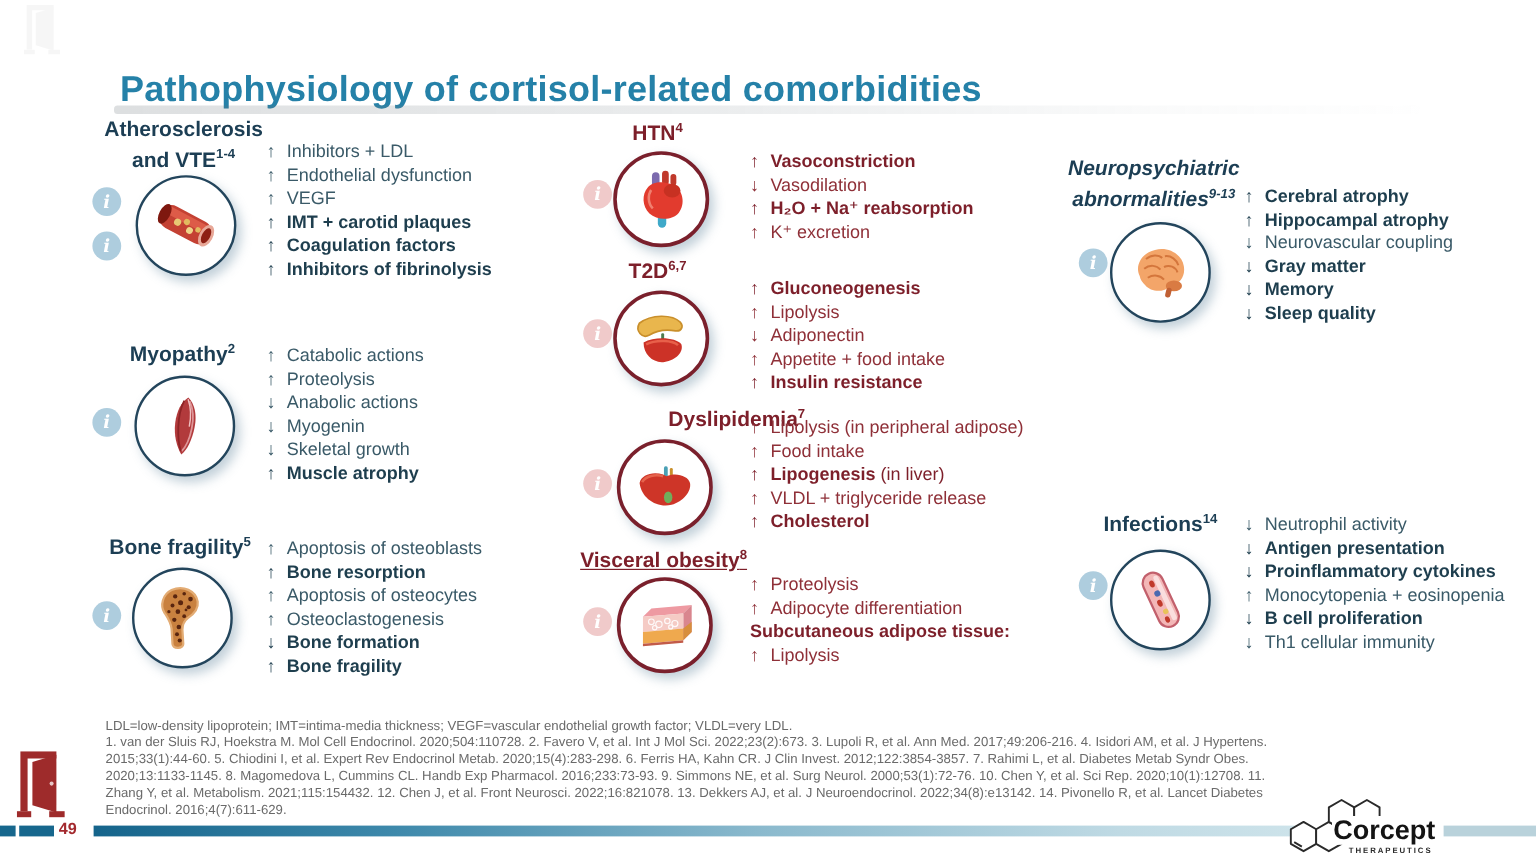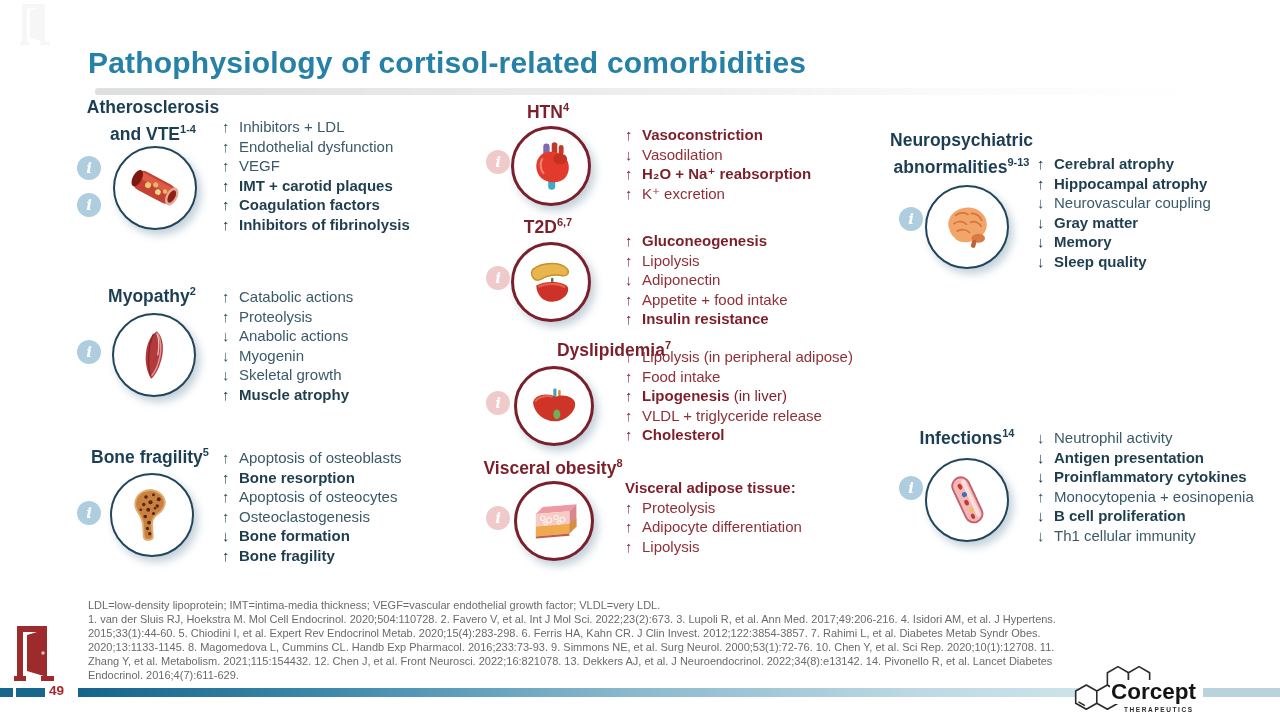--- a/index.html
+++ b/index.html
@@ -1,18 +1,18 @@
 <!DOCTYPE html>
 <html style="--title: #2581A8; --teal-heading: #1C3E54; --teal-text: #3A5A68; --teal-text-bold: #1E3E4E; --maroon-heading: #7D1F2A; --maroon-text: #8F3038; --info-blue: #AECDDE; --info-pink: #F0CACA; --circle-border-teal: #23455C; --circle-border-maroon: #7A202C; --bar-dark: #17678D; --page-number: #A3292E; --door-red: #9E2B2B; --footnote: #6A6A6A;"><head>
 <meta charset="utf-8">
 <style>
   html,body{margin:0;padding:0;background:#fff;}
   .slide{position:relative;width:1280px;height:720px;background:#ffffff;overflow:hidden;
          font-family:"Liberation Sans","DejaVu Sans",sans-serif;}
-  .title{position:absolute;left:88px;top:46px;margin:0;font-size:30px;font-weight:700;
+  .title{position:absolute;left:88px;top:46px;margin:12px;font-size:30px;font-weight:700;
          color:var(--title,#2581A8);letter-spacing:.2px;}
   .title-shadow{position:absolute;left:95px;top:88px;width:1088px;height:7px;border-radius:3px;
          background:linear-gradient(90deg,rgba(100,110,116,.22),rgba(140,150,156,.18) 45%,rgba(190,198,202,.08) 80%,rgba(220,225,228,.02));
          filter:blur(.6px);}
   .section{display:contents;}
   .heading{position:absolute;font-size:17.5px;font-weight:700;line-height:22px;text-align:center;}
   .heading sup{font-size:11px;font-weight:700;}
   .teal .heading{color:var(--teal-heading,#1C3E54);}
   .maroon .heading{color:var(--maroon-heading,#7D1F2A);}
   .circle{position:absolute;border-radius:50%;background:#fff;display:flex;align-items:center;justify-content:center;
@@ -276,57 +276,57 @@
             <span class="suffix"> (in liver)</span>
           </div>
           <div class="item">
             <span class="arrow">↑</span>
             <span>VLDL + triglyceride release</span>
           </div>
           <div class="item bold">
             <span class="arrow">↑</span>
             <span>Cholesterol</span>
           </div>
-        </div></div><div class="section maroon"><div class="heading" style="left: 433px; top: 452px; width: 240px;"><span>Visceral obesity</span><sup>8</sup></div><div class="circle" style="left: 514px; top: 481px; width: 74px; height: 74px;">
+        </div></div><div class="section maroon"><div class="heading" style="left: 433px; top: 452px; width: 240px; text-decoration: underline;"><span>Visceral obesity</span><sup>8</sup></div><div class="circle" style="left: 514px; top: 481px; width: 74px; height: 74px;">
           <span class="icw">
             <svg viewBox="0 0 80 80" width="56" height="56">
               <polygon points="14,30 24,20 72,16 62,26" fill="#EE9AA2"></polygon>
               <polygon points="62,26 72,16 72,48 62,58" fill="#D9868E"></polygon>
               <polygon points="14,30 62,26 62,44 14,48" fill="#F5CBC5"></polygon>
               <polygon points="14,48 62,44 62,58 14,62" fill="#EFA94E"></polygon>
               <polygon points="62,44 72,36 72,48 62,58" fill="#D78E3C"></polygon>
               <g stroke="#fff" stroke-width="1.4" fill="none" opacity=".9">
                 <circle cx="24" cy="36" r="3.4"></circle>
                 <circle cx="33" cy="39" r="3.8"></circle>
                 <circle cx="43" cy="35" r="3.2"></circle>
                 <circle cx="52" cy="38" r="3.6"></circle>
                 <circle cx="28" cy="43" r="2.6"></circle>
                 <circle cx="47" cy="42" r="2.4"></circle>
               </g>
               <polygon points="14,62 62,58 62,61 14,65" fill="#C25B49"></polygon>
             </svg>
           </span>
         </div><div class="info" style="left: 486px; top: 506px;">i</div><div class="list" style="left: 625px; top: 478px;">
+          <div class="item">
+            <span class="arrow">↑</span>
+            <span>Proteolysis</span>
+          </div>
+          <div class="item">
+            <span class="arrow">↑</span>
+            <span>Adipocyte differentiation</span>
+          </div>
           <div class="item bold">
             <span class="arrow none"></span>
-            <span>Visceral adipose tissue:</span>
-          </div>
-          <div class="item">
-            <span class="arrow">↑</span>
-            <span>Proteolysis</span>
-          </div>
-          <div class="item">
-            <span class="arrow">↑</span>
-            <span>Adipocyte differentiation</span>
+            <span>Subcutaneous adipose tissue:</span>
           </div>
           <div class="item">
             <span class="arrow">↑</span>
             <span>Lipolysis</span>
           </div>
-        </div></div><div class="section teal"><div class="heading" style="left: 869px; top: 129px; width: 185px;"><span>Neuropsychiatric abnormalities</span><sup>9-13</sup></div><div class="circle" style="left: 925px; top: 185px; width: 80px; height: 80px;">
+        </div></div><div class="section teal"><div class="heading" style="left: 869px; top: 129px; width: 185px; font-style: italic;"><span>Neuropsychiatric abnormalities</span><sup>9-13</sup></div><div class="circle" style="left: 925px; top: 185px; width: 80px; height: 80px;">
           <span class="icw">
             <svg viewBox="0 0 80 80" width="60" height="60">
               <path d="M17 44 C11 32 20 18 34 15 C49 11 64 20 66 33 C68 44 62 52 53 55 L49 57 C43 62 29 62 23 54 C19 50 18 48 17 44 Z" fill="#F3A569"></path>
               <g stroke="#D4763C" stroke-width="2.2" fill="none">
                 <path d="M24 25 C30 20 38 20 42 24"></path>
                 <path d="M45 22 C52 21 58 26 60 32"></path>
                 <path d="M22 36 C28 31 36 32 40 37"></path>
                 <path d="M44 34 C50 31 57 34 59 40"></path>
                 <path d="M26 46 C32 42 40 43 44 48"></path>
               </g>

